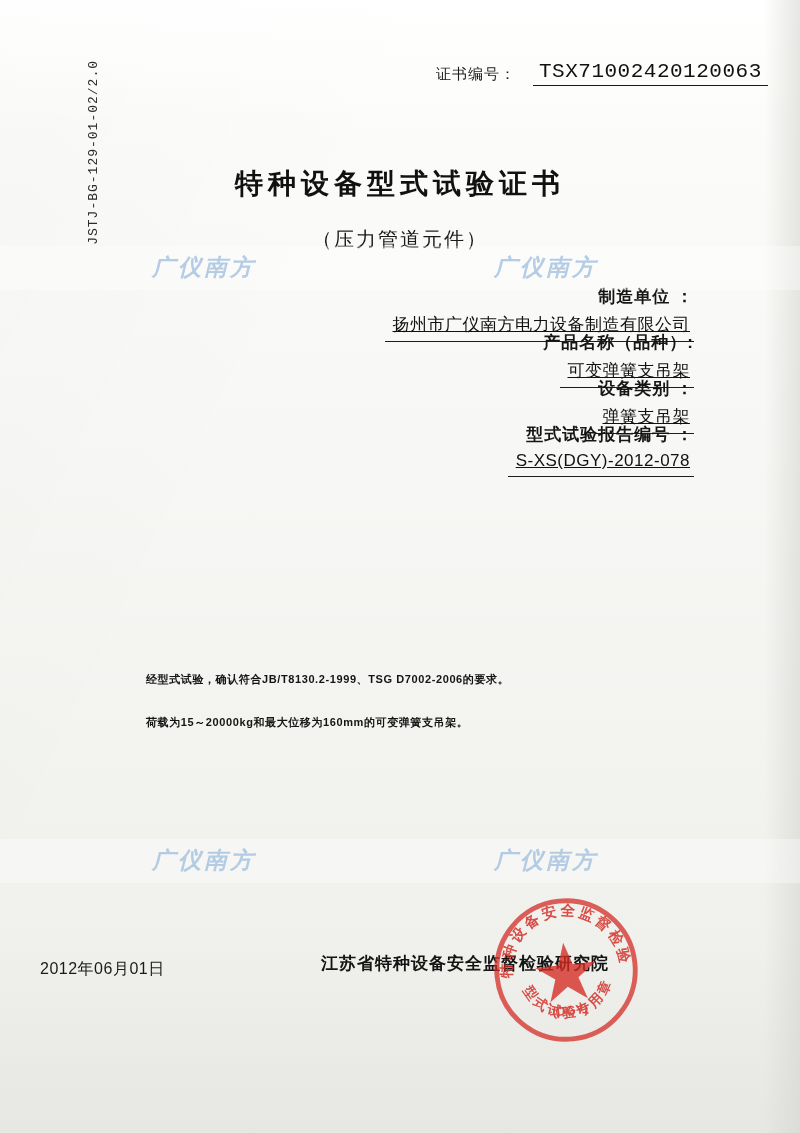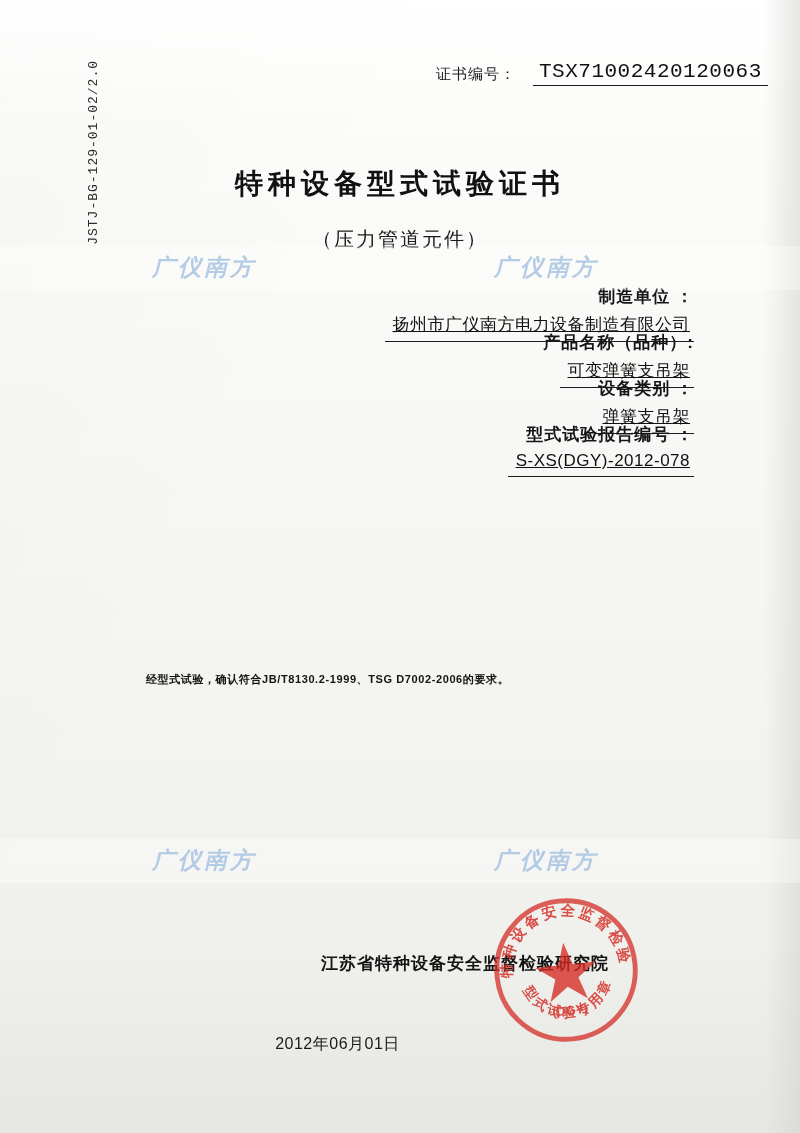--- a/index.html
+++ b/index.html
@@ -180,23 +180,23 @@
     box-sizing: border-box;
     font-family: "Liberation Sans", sans-serif;
     font-size: 17px;
     font-weight: bold;
     letter-spacing: 1px;
     color: #141414;
   }
   .issue-date {
     position: absolute;
     left: 0;
-    top: 1034px;
+    top: 959px;
     width: 635px;
-    text-align: center;
+    text-align: left;
     padding-left: 40px;
     box-sizing: border-box;
     font-family: "Liberation Sans", sans-serif;
     font-size: 16px;
     letter-spacing: 0.5px;
     color: #1a1a1a;
   }
 
   
   .seal {
@@ -268,20 +268,21 @@
       <span class="field-value">弹簧支吊架</span>
     </div>
     <div class="field-row">
       <span class="field-label">型式试验报告编号 ：</span>
       <span class="field-value">S-XS(DGY)-2012-078</span>
     </div>
   </div>
 
   <div class="body-block">
     <div class="body-line">经型式试验，确认符合JB/T8130.2-1999、TSG D7002-2006的要求。</div>
+    <div class="body-line">荷载为15～20000kg和最大位移为160mm的可变弹簧支吊架。</div>
   </div>
 
   <div class="issuer">江苏省特种设备安全监督检验研究院</div>
   <div class="issue-date">2012年06月01日</div>
 
   <svg class="seal" viewBox="0 0 160 160">
     <defs>
       <path id="sealArcTop" d="M 24,80 A 56,56 0 0 1 136,80"></path>
       <path id="sealArcBottom" d="M 32,80 A 48,48 0 0 0 128,80"></path>
     </defs>

